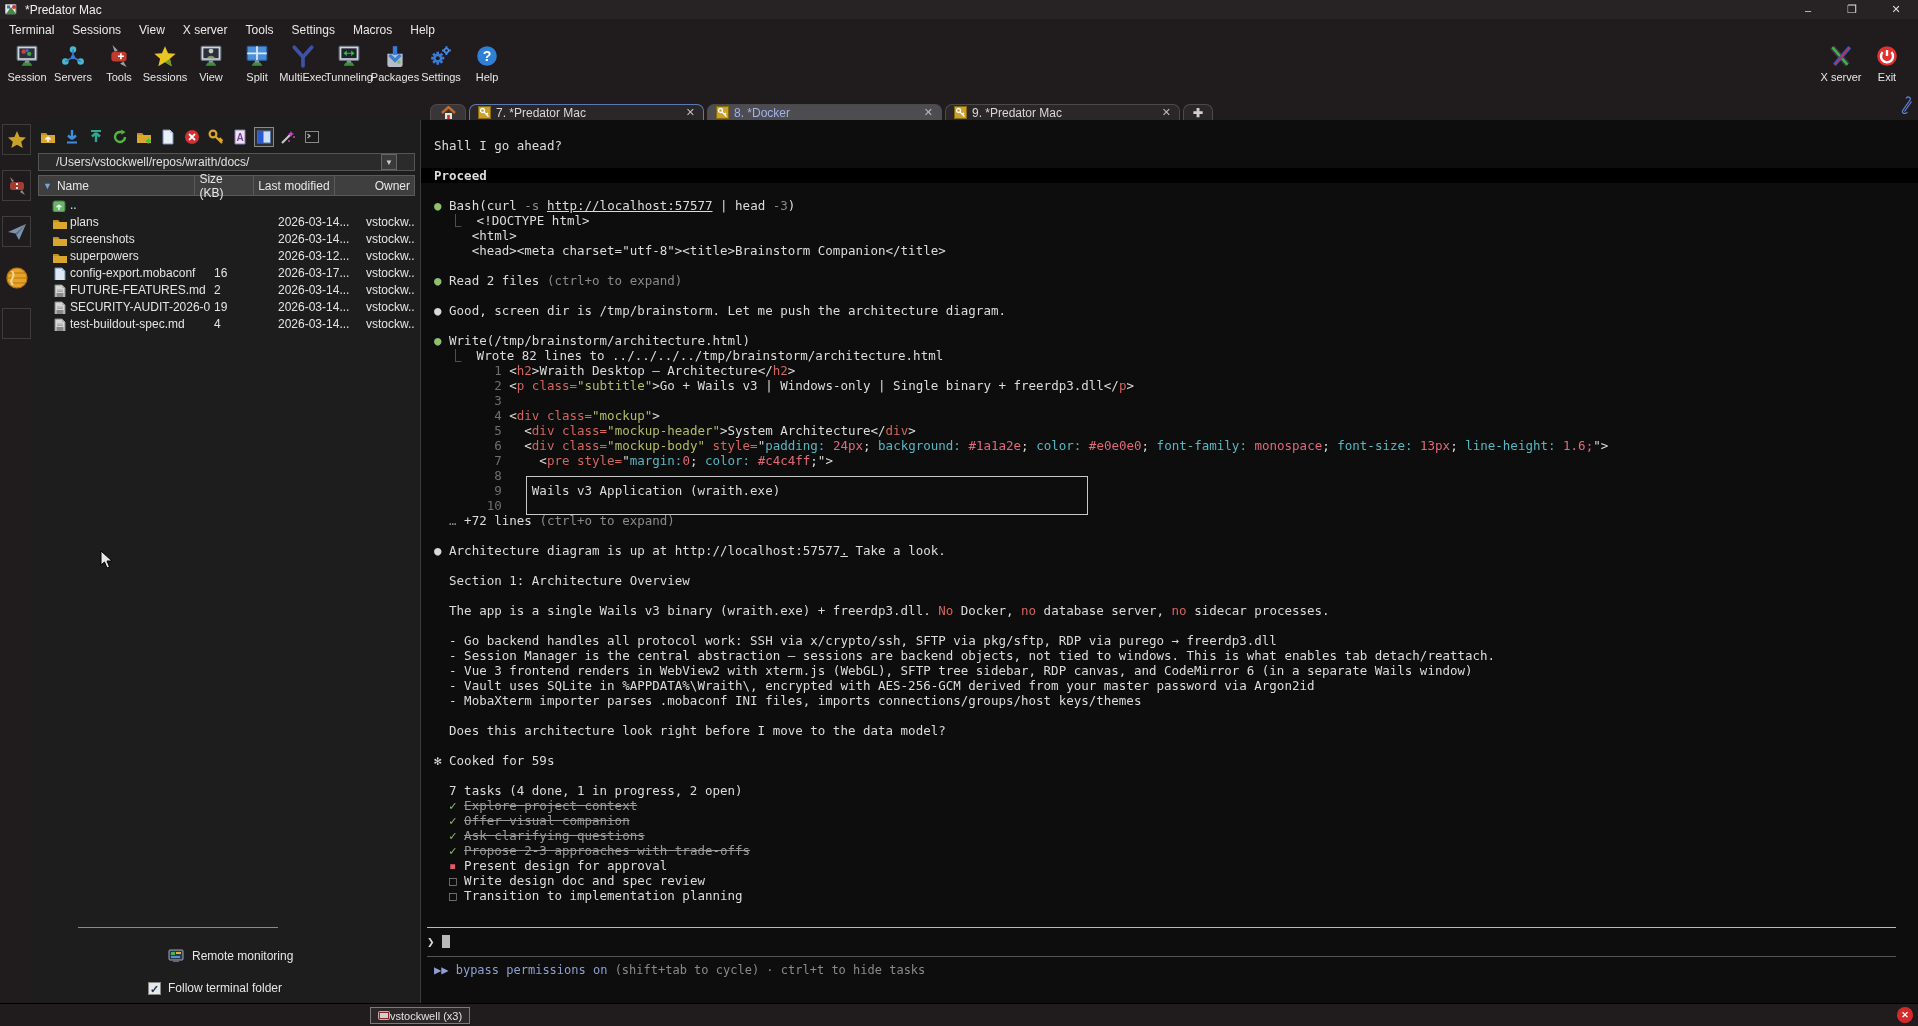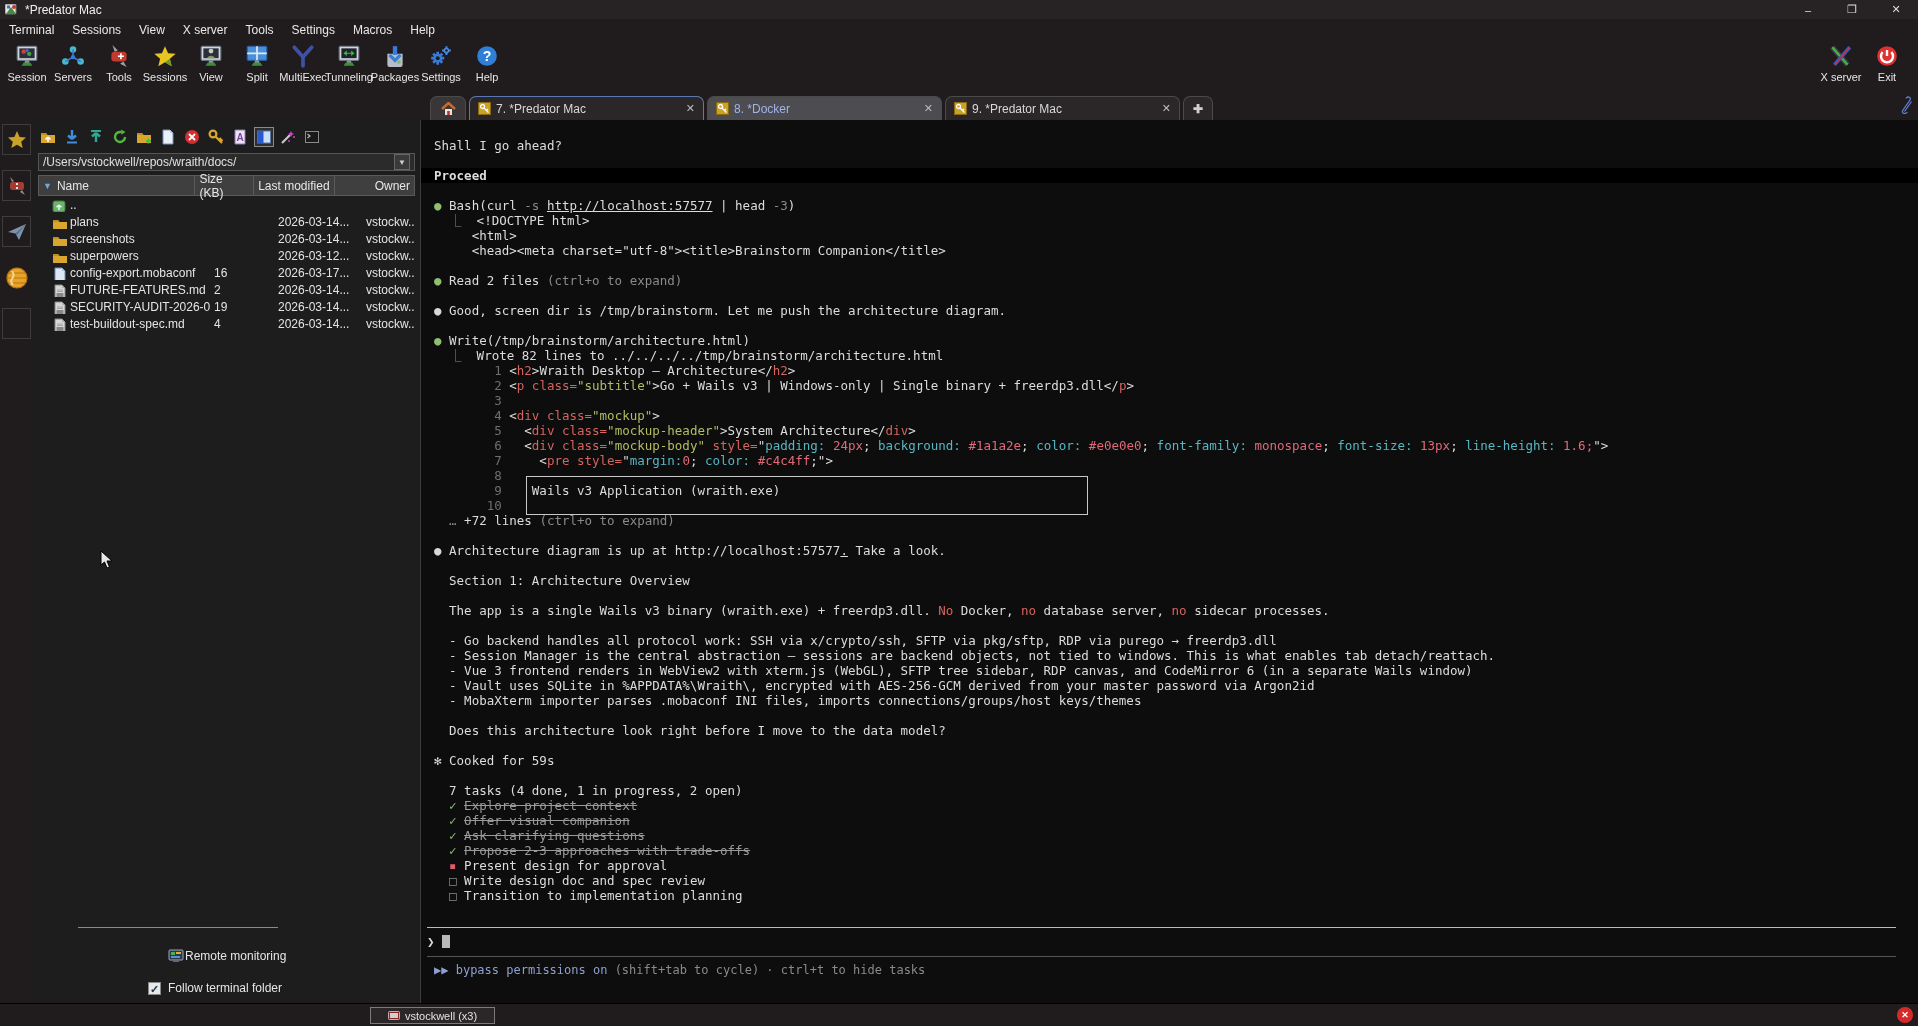--- a/index.html
+++ b/index.html
@@ -28,21 +28,21 @@
   .tb-btn { width:46px; height:50px; display:flex; flex-direction:column; align-items:center;
             justify-content:flex-start; padding-top:4px; color:#e6e6e6; font-size:11px; cursor:default; }
   .tb-btn .ico { width:24px; height:24px; margin-bottom:3px; }
   .tb-btn .lbl { white-space:nowrap; }
 
   
   .qc-row { position:absolute; left:0; top:93px; width:100%; height:27px; background:#201c1d; }
   .quick-connect { position:absolute; left:3px; top:2px; width:422px; height:23px; background:#121212;
                    border:1px solid #5c5c5c; color:#8a8a8a; font-size:13px; padding:2px 8px; }
   .tabstrip { position:absolute; left:430px; top:3px; right:24px; height:24px; display:flex; align-items:flex-end; }
-  .tab { height:24px; display:flex; align-items:center; border:1px solid #4a4a4a; border-bottom:none;
+  .tab { height:16px; display:flex; align-items:center; border:1px solid #4a4a4a; border-bottom:none;
          border-radius:7px 7px 0 0; background:#2b2728; color:#d8d8d8; font-size:12px;
          padding:0 8px; margin-right:3px; cursor:default; position:relative; }
   .tab .key-ico { width:13px; height:13px; margin-right:5px; }
   .tab .close { margin-left:auto; padding-left:14px; color:#bdbdbd; font-size:11px; }
   .tab.home { width:36px; justify-content:center; background:#3a3637; }
   .tab.t7 { width:235px; border-color:#5b79b0; }
   .tab.t8 { width:235px; background:#4d4d51; color:#a3b2ea; }
   .tab.t9 { width:235px; }
   .tab.plus { width:30px; justify-content:center; color:#cfcfcf; font-weight:bold; }
   .paperclip { position:absolute; right:4px; top:3px; width:15px; height:18px; }
@@ -52,37 +52,37 @@
   .strip-cell { position:absolute; left:2px; width:29px; height:31px; border:1px solid #3d3d3d;
                 display:flex; align-items:center; justify-content:center; cursor:default; }
   .strip-free { position:absolute; left:2px; width:29px; height:31px; display:flex; align-items:center; justify-content:center; }
 
   
   .filepanel { position:absolute; left:33px; top:120px; width:387px; bottom:23px; background:#1d1d1d; }
   .fp-toolbar { position:absolute; left:5px; top:5px; height:24px; display:flex; align-items:center; gap:4px; }
   .fp-ico { width:20px; height:20px; display:flex; align-items:center; justify-content:center; cursor:default; }
   .fp-ico.selected { border:1px solid #8a8a8a; background:#2e2e2e; }
   .fp-path { position:absolute; left:5px; top:33px; right:5px; height:18px; background:#2b2b2b;
-             border:1px solid #555; color:#e0e0e0; font-size:12px; display:flex; align-items:center; padding:0 4px; }
+             border:1px solid #555; color:#e0e0e0; font-size:12px; display:flex; align-items:center; padding:0 17px; }
   .fp-path .dd { margin-left:auto; width:16px; height:16px; background:#3a3a3a; border:1px solid #666;
                  display:flex; align-items:center; justify-content:center; font-size:8px; color:#ccc; }
   .fp-header { position:absolute; left:5px; top:55px; right:5px; height:21px; background:#3f3f3f;
                border:1px solid #5a5a5a; display:flex; color:#e6e6e6; font-size:12px; align-items:center; }
   .fp-header .col { padding:0 4px; border-right:1px solid #5a5a5a; height:100%; display:flex; align-items:center; }
   .col.name { width:172px; } .col.size { width:64px; } .col.mod { width:88px; } .col.owner { flex:1; border-right:none;margin-left:36px; }
   .sort-arrow { color:#6fa8dc; font-size:9px; margin-right:5px; }
   .fp-rows { position:absolute; left:5px; top:76px; right:5px; }
   .fp-row { display:flex; height:17px; align-items:center; color:#e4e4e4; font-size:12px; cursor:default; }
   .fp-row .c { padding:0 4px; overflow:hidden; white-space:nowrap; }
   .fp-row .c.name { width:172px; display:flex; align-items:center; gap:4px; padding-left:14px; }
   .fp-row .c.size { width:64px; } .fp-row .c.mod { width:88px; } .fp-row .c.owner { flex:1; }
   .row-ico { width:14px; height:12px; flex:none; }
 
   .fp-sep { position:absolute; left:45px; width:200px; bottom:75px; border-top:1px solid #8a8a8a; }
-  .fp-remote { position:absolute; left:135px; bottom:40px; display:flex; align-items:center; gap:1px;
+  .fp-remote { position:absolute; left:135px; bottom:40px; display:flex; align-items:center; gap:8px;
                color:#e6e6e6; font-size:12px; }
   .fp-follow { position:absolute; left:115px; bottom:8px; display:flex; align-items:center; gap:7px;
                color:#e6e6e6; font-size:12px; }
   .chk { width:13px; height:13px; background:#e8e8e8; border:1px solid #888; color:#1d3557;
          font-size:11px; line-height:12px; text-align:center; font-weight:bold; }
 
   
   .terminal { position:absolute; left:420px; top:120px; right:0; bottom:23px; background:#0d0d0d;
               border-left:1px solid #3c3c3c; overflow:hidden;
               font-family:"DejaVu Sans Mono", monospace; font-size:12.5px; color:#dcdcdc; }
@@ -100,21 +100,21 @@
   .prompt-row { position:absolute; left:6px; top:813px; height:16px; display:flex; align-items:center; }
   .prompt-chev { color:#dcdcdc; margin-right:7px; }
   .cursor-block { display:inline-block; width:8px; height:13px; background:#b9b9b9; }
   .prompt-hr2 { position:absolute; left:6px; right:22px; top:836px; border-top:1px solid #555; }
   .status-row { position:absolute; left:13px; top:843px; height:15px; white-space:pre; font-size:12px; }
 
   
   .bottombar { position:absolute; left:0; bottom:0; width:100%; height:23px; background:#201c1d;
                border-top:1px solid #000; }
   .bb-tab { position:absolute; left:370px; top:3px; height:17px; border:1px solid #7a7a7a; background:#2b2728;
-            color:#e0e0e0; font-size:11px; display:flex; align-items:center; gap:5px; padding:0 17px; }
+            color:#e0e0e0; font-size:11px; display:flex; align-items:center; padding:0 7px; }
   .bb-tab .ico { width:12px; height:10px; }
   .bb-close { position:absolute; right:5px; top:3px; width:16px; height:16px; border-radius:50%;
               background:#d42a2a; color:#fff; font-size:9px; display:flex; align-items:center;
               justify-content:center; font-weight:bold; }
 
   .mouse-cursor { position:absolute; left:100px; top:550px; width:13px; height:19px; z-index:50; }
 </style>
 </head>
 <body>
 

